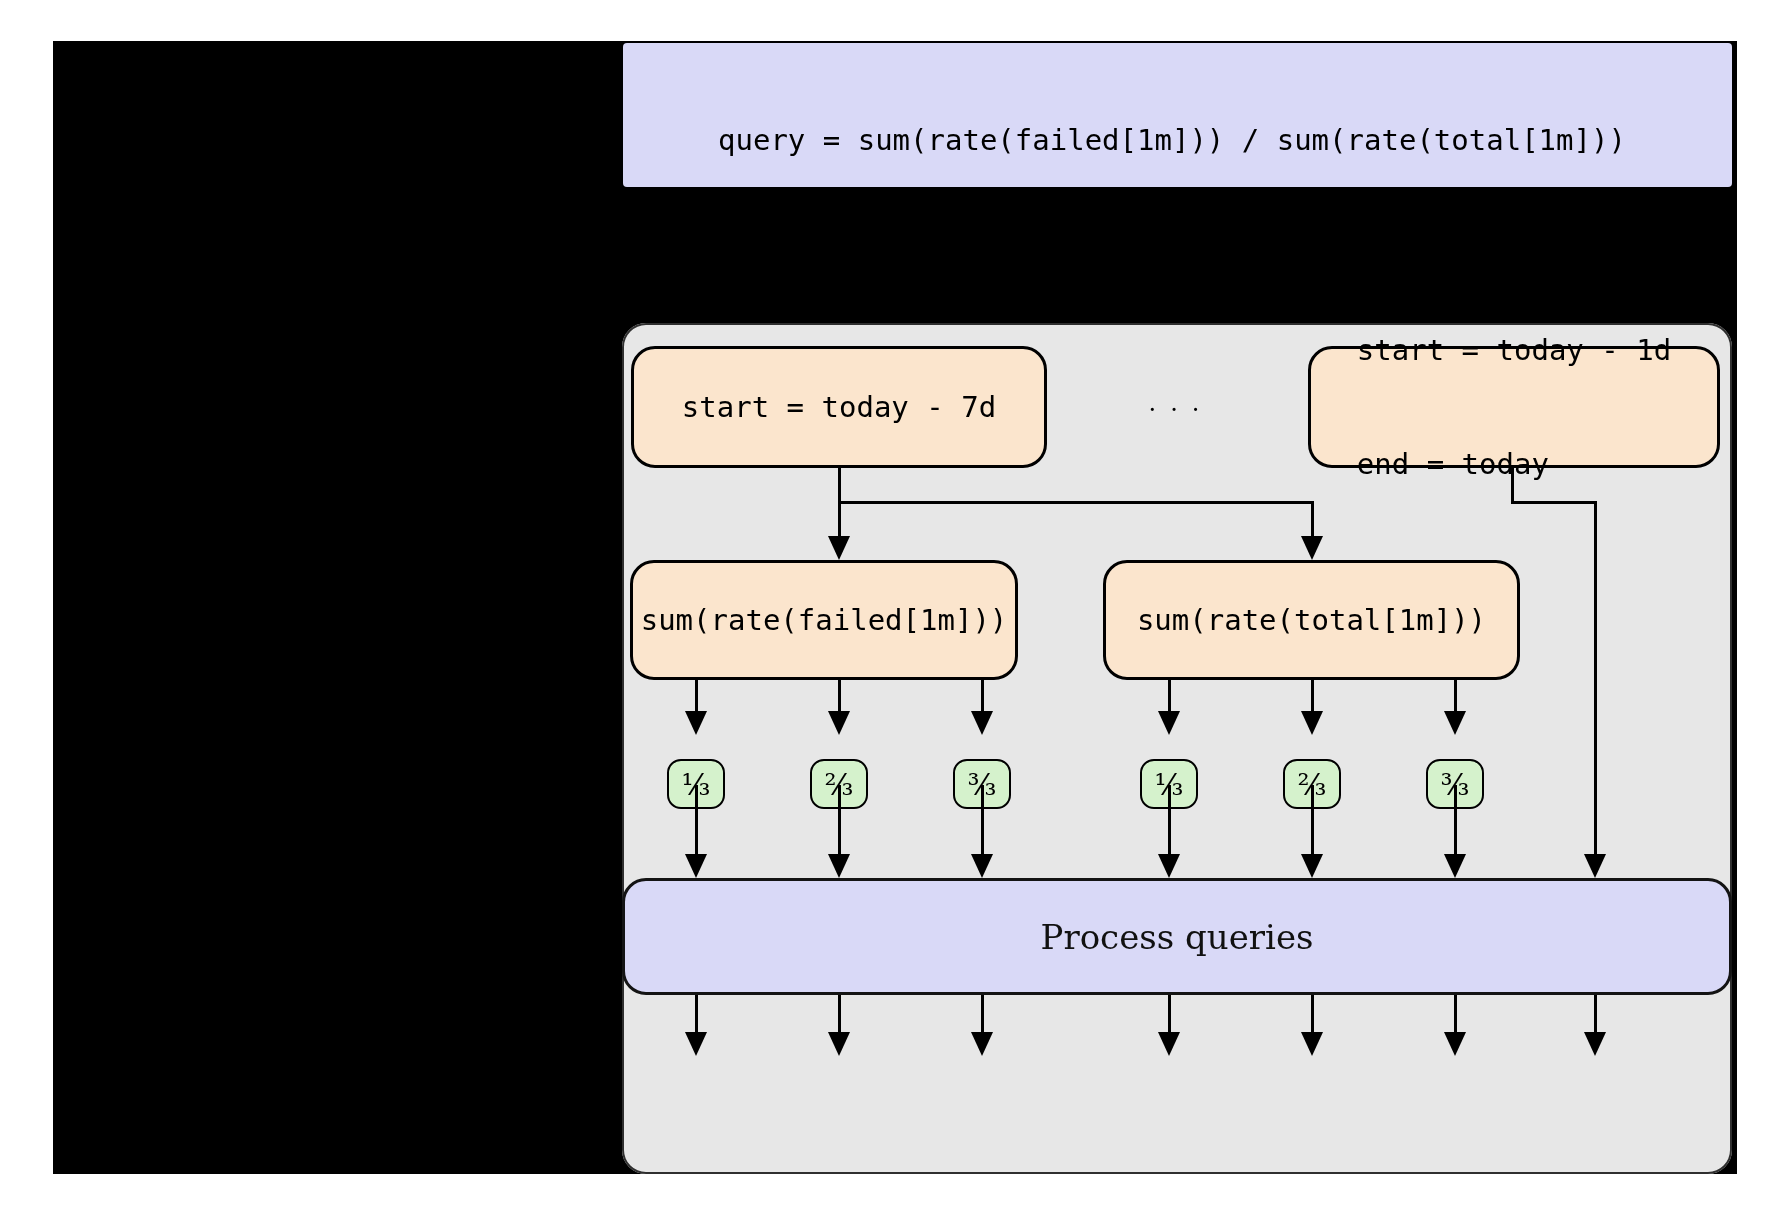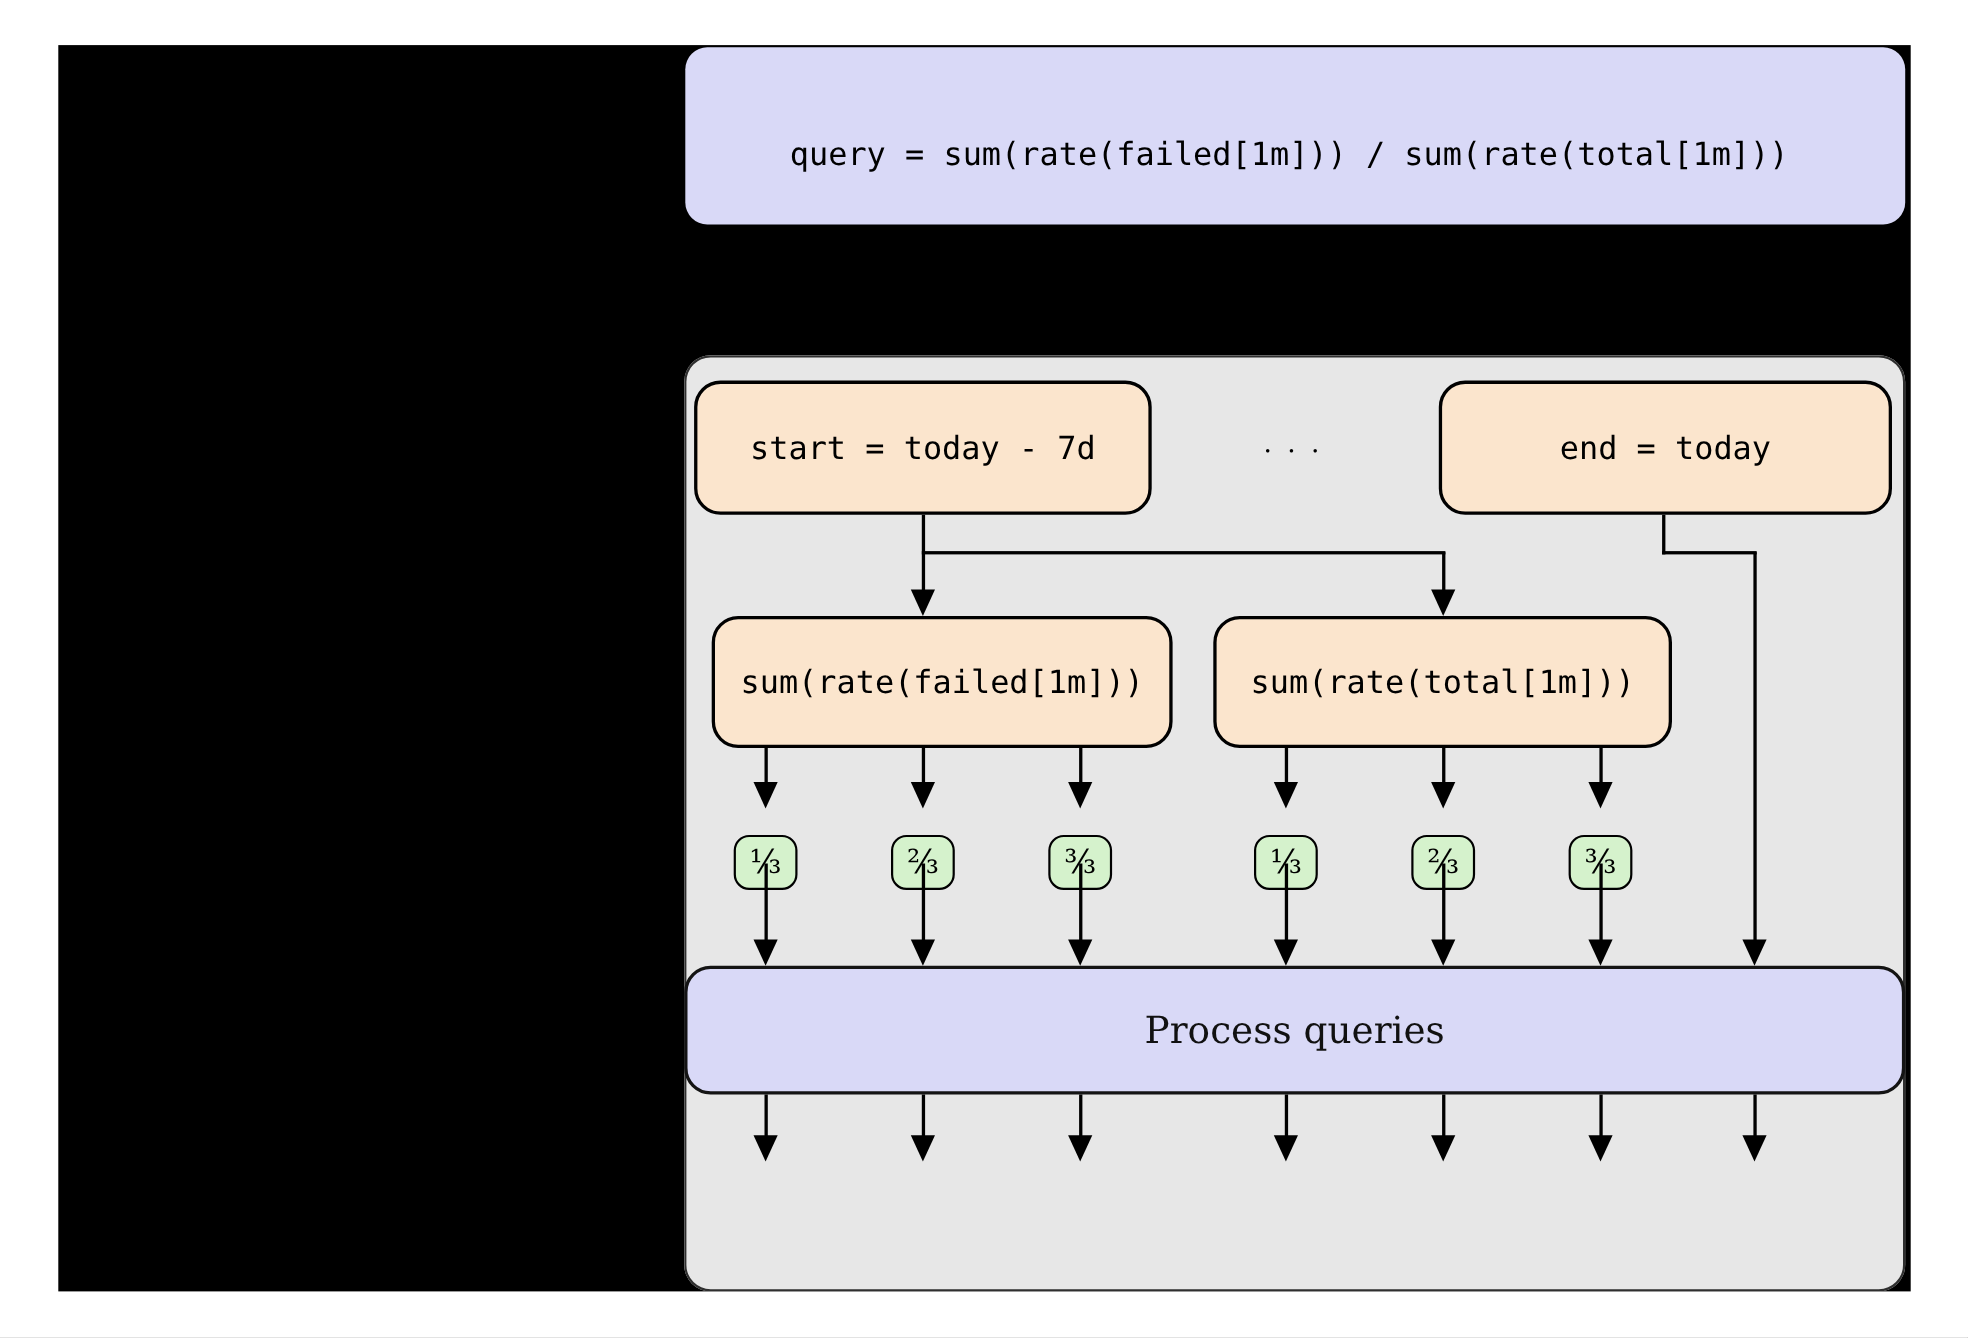--- a/index.html
+++ b/index.html
@@ -23,23 +23,23 @@
   .backdrop {
     position: absolute;
     left: 53px; top: 41px;
     width: 1684px; height: 1133px;
     background: var(--backdrop_black);
   }
   
   .codebox {
     position: absolute;
     left: 623px; top: 43px;
-    width: 1109px; height: 161px;
+    width: 1109px; height: 144px;
     background: var(--lavender);
-    border-radius: 20px;
+    border-radius: 4px;
     padding: 10px 0 0 95px;
     font-size: 29px;
     line-height: 35px;
     white-space: pre;
   }
   
   .split-container {
     position: absolute;
     left: 622px; top: 323px;
     width: 1110px; height: 851px;
@@ -128,35 +128,36 @@
     <div class="obox" style="left:9px; top:23px; width:416px; height:122px;">
       <div class="lines">
         <div>start = today - 7d</div>
       </div>
     </div>
 
     <div class="dots">...</div>
 
     <div class="obox" style="left:686px; top:23px; width:412px; height:122px;">
       <div class="lines">
+        <div>start = today - 1d</div>
         <div>end = today</div>
       </div>
     </div>
 
     <div class="vl" style="left:215.5px; top:145px; height:70px;"></div>
     <div class="hl" style="left:215.5px; top:177.5px; width:476px;"></div>
     <div class="vl" style="left:688.5px; top:179px; height:36px;"></div>
     <div class="ah" style="left:206px; top:213px;"></div>
     <div class="ah" style="left:679px; top:213px;"></div>
 
     <div class="vl" style="left:888.5px; top:145px; height:36px;"></div>
     <div class="hl" style="left:888.5px; top:177.5px; width:86px;"></div>
     <div class="vl" style="left:971.5px; top:179px; height:355px;"></div>
 
-    <div class="obox" style="left:8px; top:237px; width:419px; height:120px;margin-left:17px;">
+    <div class="obox" style="left:8px; top:237px; width:388px; height:120px;">
       <div>sum(rate(failed[1m]))</div>
     </div>
     <div class="obox" style="left:481px; top:237px; width:417px; height:120px;">
       <div>sum(rate(total[1m]))</div>
     </div>
 
     <div class="vl" style="left:72.5px;  top:357px; height:36px;"></div>
     <div class="vl" style="left:215.5px; top:357px; height:36px;"></div>
     <div class="vl" style="left:358.5px; top:357px; height:36px;"></div>
     <div class="vl" style="left:545.5px; top:357px; height:36px;"></div>

